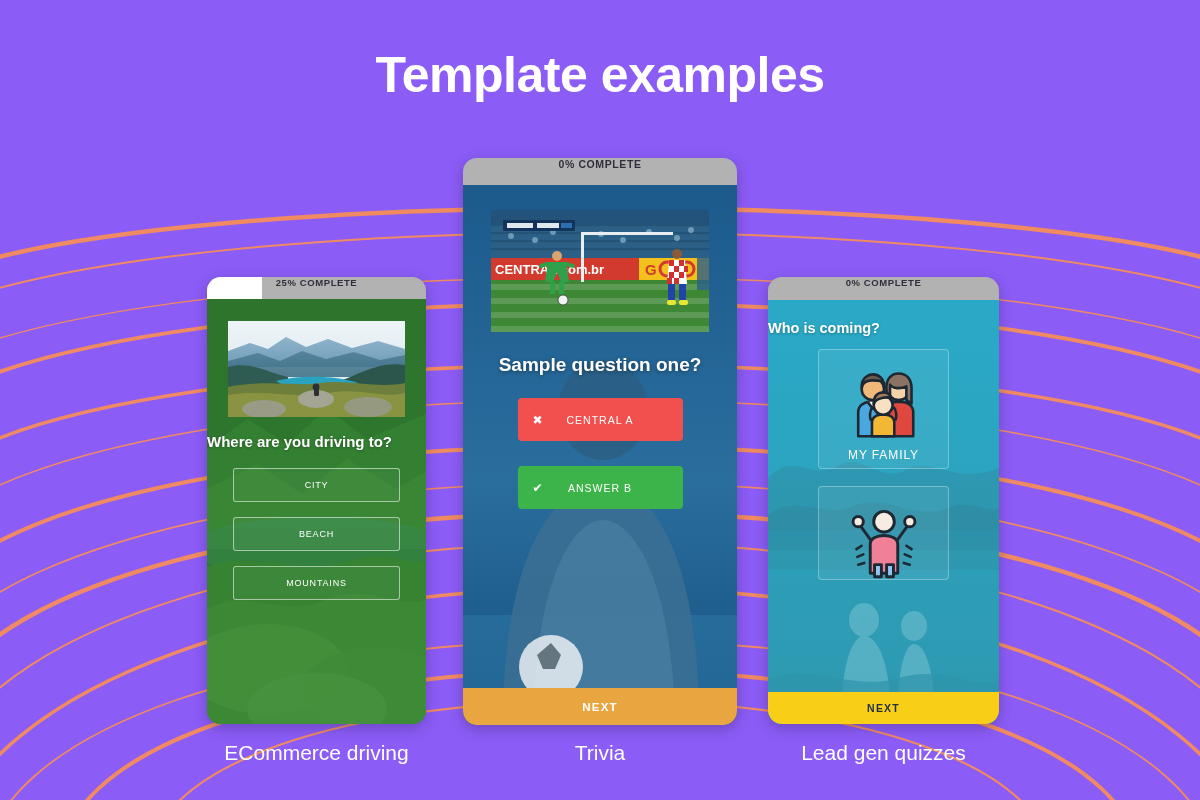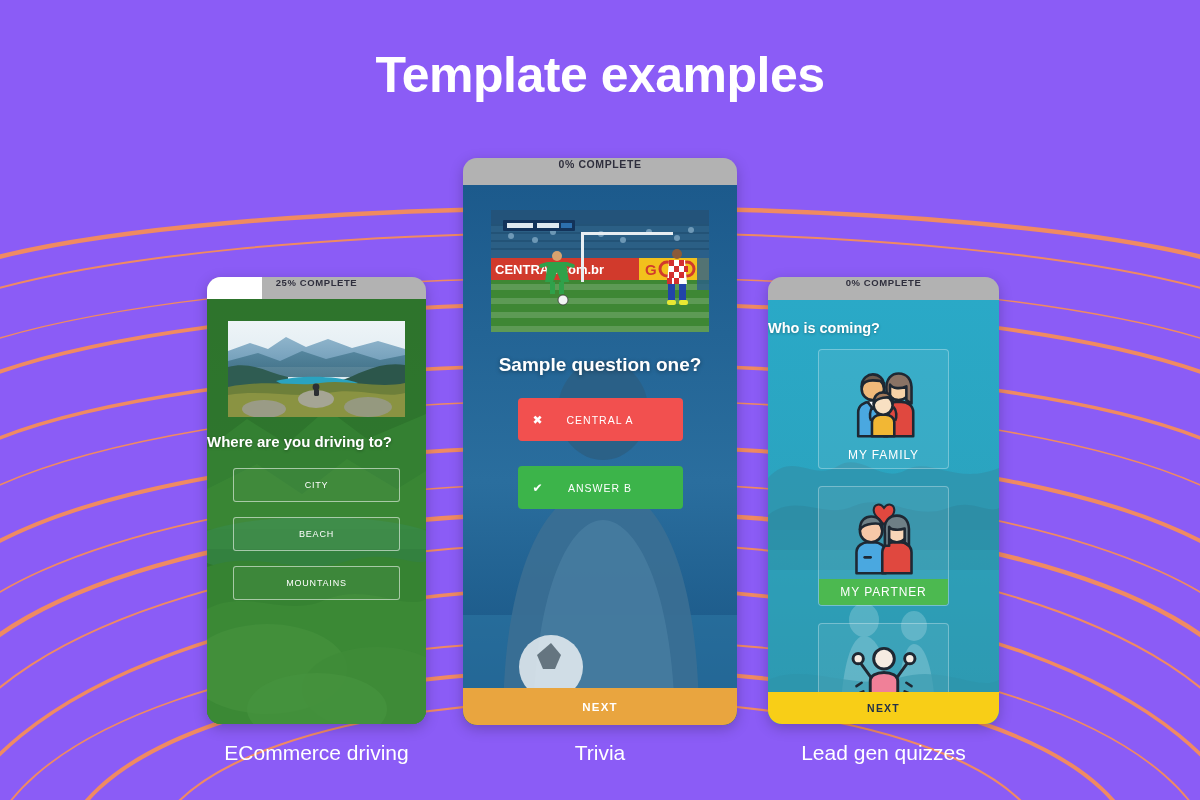--- a/index.html
+++ b/index.html
@@ -505,37 +505,20 @@
                 <circle cx="49" cy="46" r="11" fill="#f8e0c2"></circle>
                 <path d="M38,44 C38,34 44,31 49,31 C55,31 60,35 60,44 L60,38 C56,36 42,36 38,44 Z" fill="#a0785a"></path>
                 <path d="M37,48 C33,52 33,60 35,64" fill="none"></path>
                 <path d="M61,48 C65,52 65,60 63,64" fill="none"></path>
               </g>
             </svg>
           </div>
           <div class="clabel">MY FAMILY</div>
         </div>
 
-        <div class="p3-card">
-          <div class="art">
-            <svg viewBox="0 0 100 82" style="width:86px;height:82px">
-              <path d="M50,6 C46,0 38,1 38,9 C38,15 46,21 50,25 C54,21 62,15 62,9 C62,1 54,0 50,6 Z" fill="#e0483f" stroke="#1e2833" stroke-width="2.4"></path>
-              <g stroke="#1e2833" stroke-width="3" stroke-linejoin="round">
-                <path d="M18,82 L18,58 C18,50 25,46 32,46 L38,46 C45,46 52,50 52,58 L52,82 Z" fill="#4aa8e0"></path>
-                <circle cx="35" cy="33" r="13" fill="#f6c8a8"></circle>
-                <path d="M22,31 C22,20 29,16 35,16 C43,16 48,21 48,31 L48,26 C44,23 28,23 22,31 Z" fill="#6e7f86"></path>
-                <rect x="26" y="62" width="10" height="3" rx="1.5" fill="#1e2833" stroke="none"></rect>
-                <path d="M48,82 L48,58 C48,50 55,46 62,46 L68,46 C75,46 82,50 82,58 L82,82 Z" fill="#e0483f"></path>
-                <circle cx="65" cy="33" r="13" fill="#f8d6b8"></circle>
-                <path d="M51,36 C49,20 57,15 65,15 C74,15 80,21 79,36 L79,50 L74,46 L74,30 C68,32 58,32 56,28 L56,50 L51,50 Z" fill="#6e7f86"></path>
-              </g>
-            </svg>
-          </div>
-          <div class="clabel selected">MY PARTNER</div>
-        </div>
 
         <div class="p3-card">
           <div class="art">
             <svg viewBox="0 0 100 82" style="width:86px;height:82px">
               <g stroke="#1e2833" stroke-width="3.4" stroke-linecap="round" stroke-linejoin="round">
                 <circle cx="50" cy="22" r="12" fill="#f6ece2"></circle>
                 <path d="M34,82 L34,48 C34,42 41,38 50,38 C59,38 66,42 66,48 L66,82 Z" fill="#f08098"></path>
                 <path d="M35,44 L22,26" fill="none"></path>
                 <path d="M65,44 L78,26" fill="none"></path>
                 <circle cx="20" cy="22" r="6" fill="#f6ece2"></circle>

